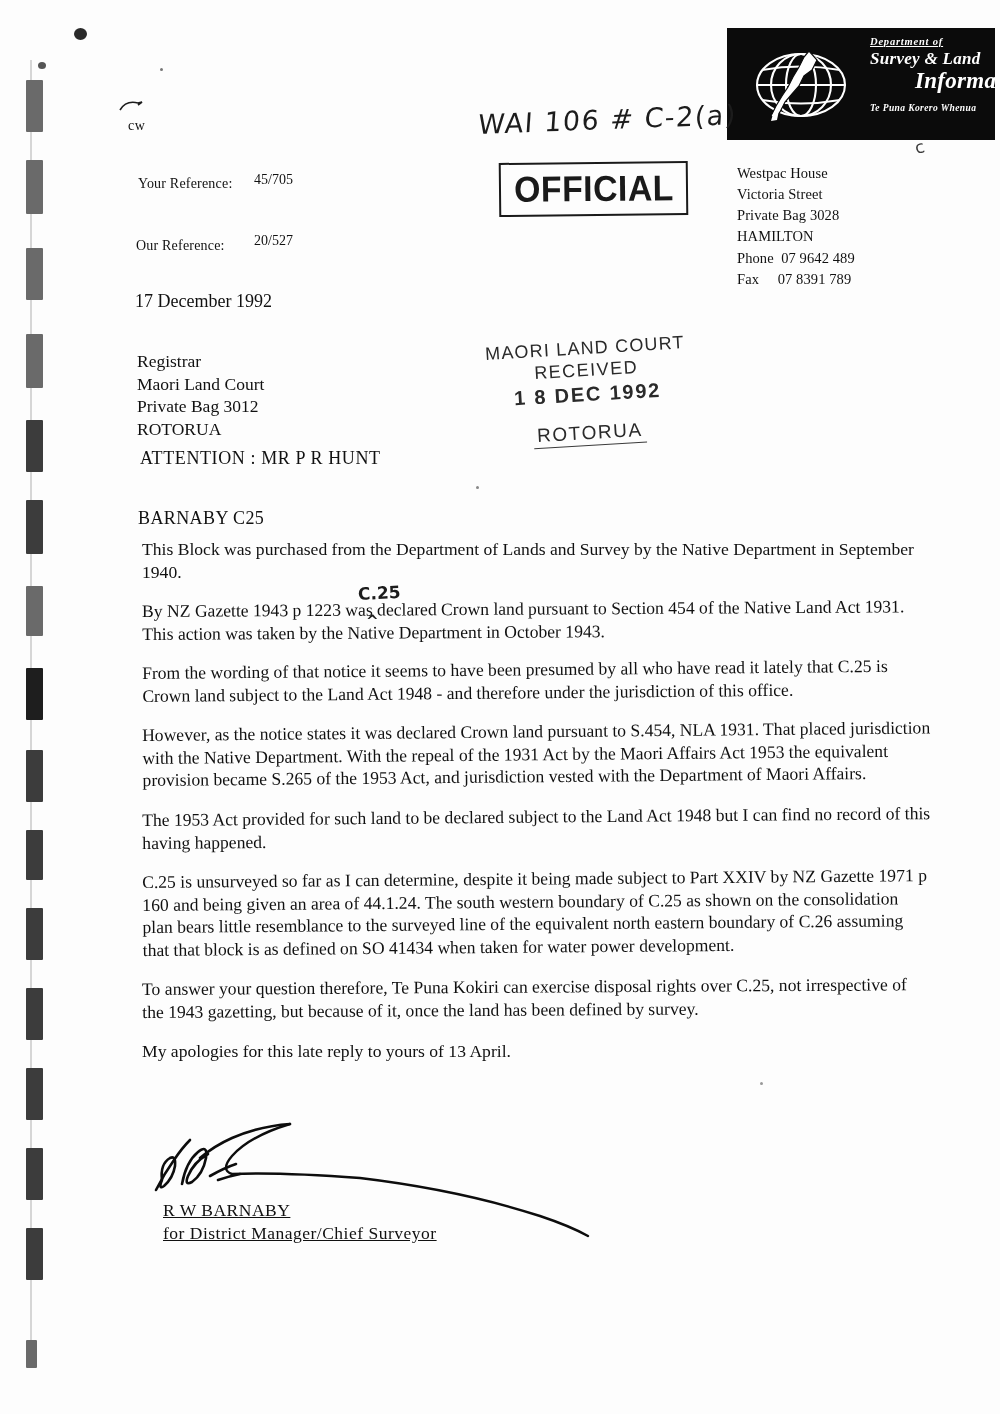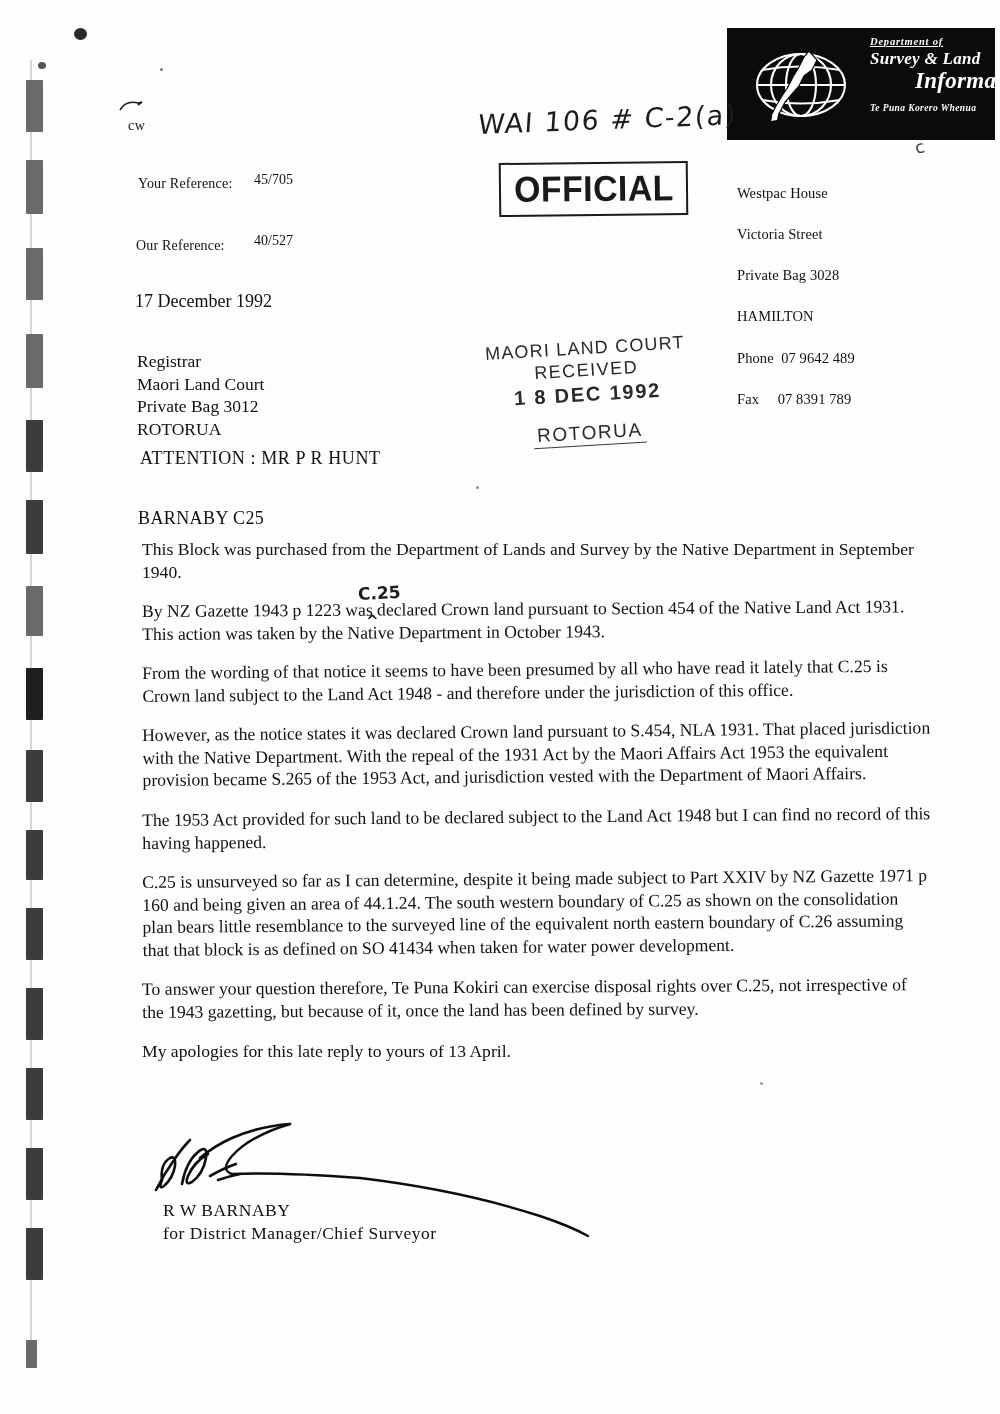--- a/index.html
+++ b/index.html
@@ -52,21 +52,21 @@
 
   
   .address {
     position: absolute;
     left: 737px;
     top: 163px;
     font-size: 14.5px;
     line-height: 1.46;
     letter-spacing: 0.1px;
   }
-  .address .row { white-space: pre; margin-top: 20px; }
+  .address .row { white-space: pre; }
   .ref-label {
     position: absolute;
     font-size: 14px;
     letter-spacing: 0.2px;
   }
   .ref-value {
     position: absolute;
     font-size: 14px;
   }
 
@@ -236,20 +236,21 @@
     width: 470px;
     height: 125px;
   }
   .sig-name {
     position: absolute;
     left: 163px;
     top: 1199px;
     font-size: 17.5px;
     letter-spacing: 0.5px;
     line-height: 1.3;
+    text-decoration: underline;
   }
 
   
   .binding {
     position: absolute;
     left: 26px;
     width: 17px;
     background: #1e1e1e;
     border-radius: 1px;
   }
@@ -305,21 +306,21 @@
   </div>
 
   <svg class="cw-mark" viewBox="0 0 28 16">
     <path d="M2 12 Q8 2 20 5 L24 4 L20 7" fill="none" stroke="#1c1c1c" stroke-width="1.6"></path>
   </svg>
   <div class="cw">cw</div>
 
   <div class="ref-label" style="left:138px; top:176px;">Your Reference:</div>
   <div class="ref-value" style="left:254px; top:172px;">45/705</div>
   <div class="ref-label" style="left:136px; top:238px;">Our Reference:</div>
-  <div class="ref-value" style="left:254px; top:233px;">40/527</div>
+  <div class="ref-value" style="left:254px; top:233px;">20/527</div>
 
   <div class="date">17 December 1992</div>
 
   <div class="official">
     <span>OFFICIAL</span>
   </div>
 
   <div class="hw-wai handwritten">WAI 106 # C-2(a)</div>
 
   <div class="addressee">

